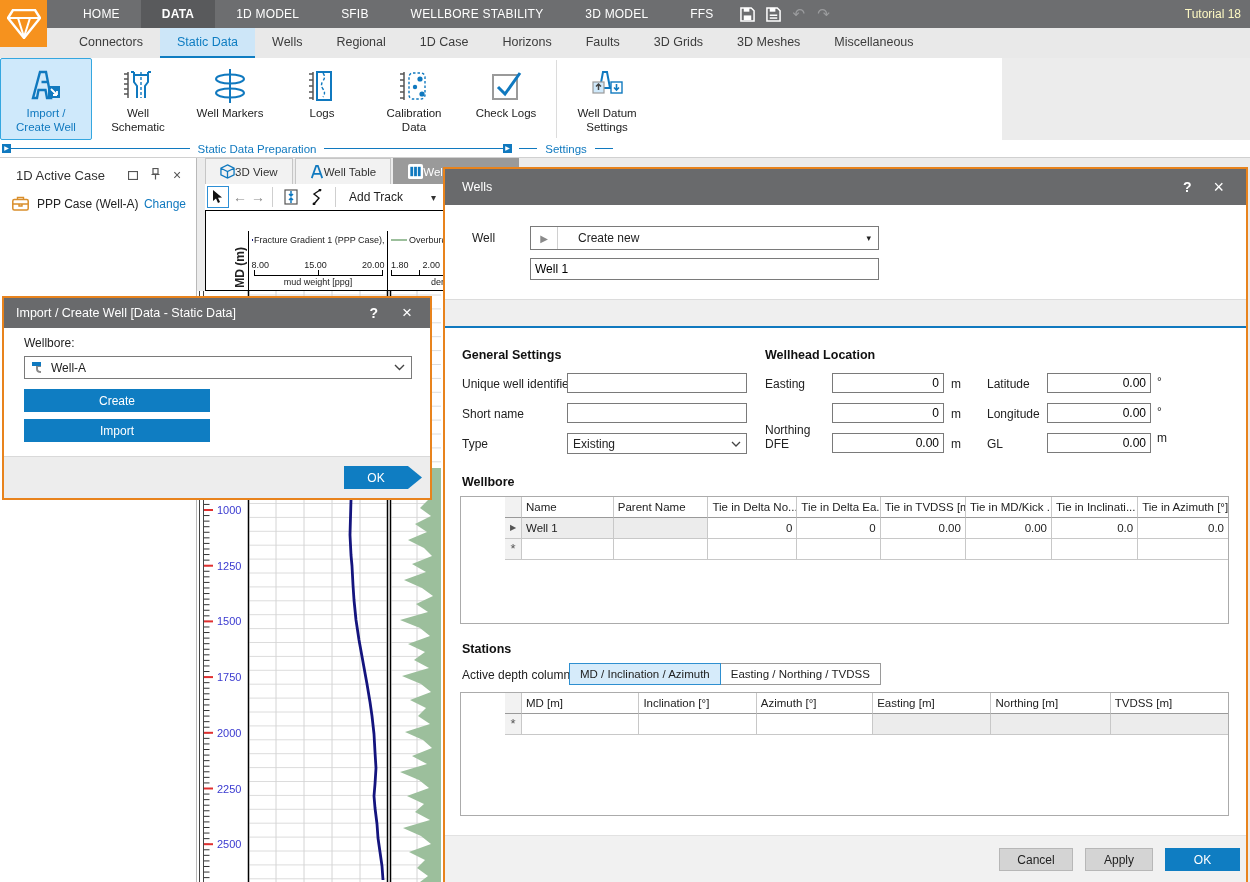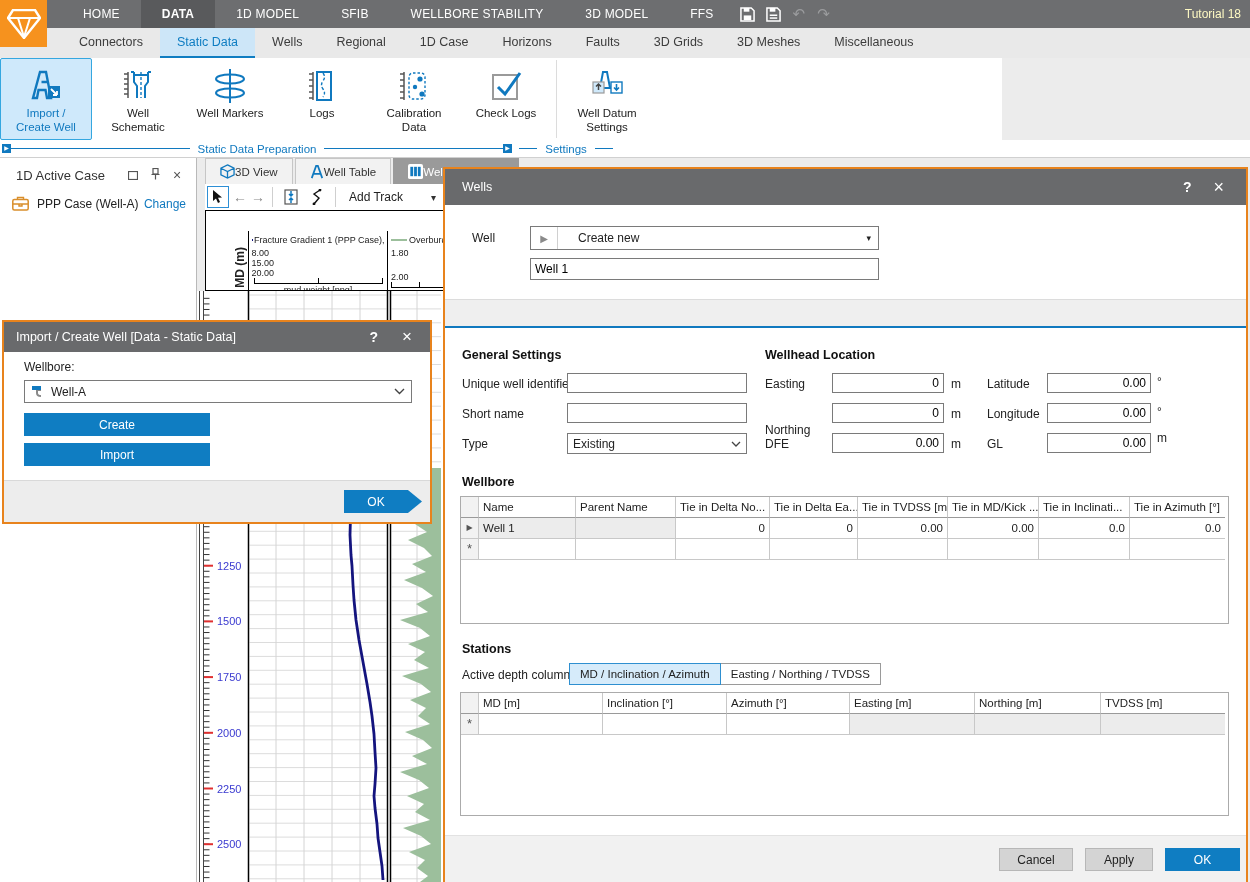--- a/index.html
+++ b/index.html
@@ -52,39 +52,39 @@
   .addtrack{display:flex;align-items:center;gap:28px;font-size:12px;color:#222;padding:0 6px;}
   
   .welltitle{left:205px;top:210px;width:555px;height:23px;border:1.5px solid #000;background:#fff;box-sizing:border-box;text-align:center;font-size:15px;line-height:20px;z-index:1;}
   .hdrcell{box-sizing:border-box;border:1.5px solid #000;background:#fff;z-index:1;}
   .mdcell{left:205px;top:231px;width:44px;height:60px;border-top:none;}
   .mdrot{position:absolute;right:1px;bottom:2px;writing-mode:vertical-rl;transform:rotate(180deg);font-size:12px;font-weight:bold;}
   .t1cell{left:247.5px;top:231px;width:141px;height:60px;border-top:none;overflow:hidden;padding:2px 3px;font-size:9px;}
   .t2cell{left:387px;top:231px;width:200px;height:60px;border-top:none;overflow:hidden;padding:2px 3px;font-size:9px;}
   .leg{display:flex;align-items:center;white-space:nowrap;height:13px;}
   .legline{display:inline-block;width:16px;height:2px;margin-right:2px;}
-  .scalerow{display:flex;justify-content:space-between;margin-top:2px;flex-direction:column;}
+  .scalerow{display:flex;justify-content:space-between;margin-top:14px;}
   .axis{height:5px;border-bottom:1px solid #000;position:relative;margin:0 2px;}
   .axis i{position:absolute;bottom:0;width:1px;height:5px;background:#000;}
   .unitrow{text-align:center;margin-top:1px;}
   
   .dlg{background:#fff;border:2px solid #e8831d;box-sizing:border-box;}
   .dtitle{height:30px;background:#696a6c;color:#fff;display:flex;align-items:center;font-size:12.5px;padding:0 12px;}
   .dctl{margin-left:auto;display:flex;gap:24px;align-items:center;padding-right:6px;}
   .dctl span{font-size:14px;}
   .btn-blue{background:#0f7dc2;color:#fff;font-size:12px;display:flex;align-items:center;justify-content:center;}
   .btn-gray{background:#d4d4d4;border:1px solid #b7b7b7;color:#222;font-size:12px;display:flex;align-items:center;justify-content:center;box-sizing:border-box;}
   .field{border:1px solid #7a7a7a;background:#fff;box-sizing:border-box;font-size:12px;}
   input.field{padding:0 4px;font-family:inherit;outline:none;}
   .lbl{font-size:12px;color:#222;white-space:nowrap;}
   .sect{font-size:12.5px;font-weight:bold;color:#111;}
   .num{text-align:right;}
   
   .gtable{border:1px solid #ababab;background:#fff;box-sizing:border-box;overflow:hidden;}
-  .trow{display:flex;height:21px;box-sizing:border-box;}
+  .trow{display:flex;height:21px;box-sizing:border-box;margin-left:44px;}
   .tcell{box-sizing:border-box;border-right:1px solid #c8c8c8;border-bottom:1px solid #c8c8c8;font-size:11.5px;padding:0 4px;line-height:20px;white-space:nowrap;overflow:hidden;background:#fff;}
   .tcell.hdr{background:#fff;border-bottom:1px solid #9a9a9a;}
   .tcell.mark{padding:0;text-align:center;color:#555;background:#f2f2f2;}
   .tcell.gray{background:#ececec;}
   .toggle{height:22px;display:flex;align-items:center;padding:0 10px;font-size:11.5px;box-sizing:border-box;}
   .toggle.on{background:#d6ebfa;border:1px solid #2e8fd0;text-align:right;}
   .toggle.off{background:#fff;border:1px solid #9a9a9a;border-left:none;}
   svg text{font-family:"Liberation Sans","DejaVu Sans",sans-serif;}
 </style>
 </head>
@@ -574,21 +574,21 @@
       <text x="217" y="792.5" font-size="11" fill="#3a3ad0">2250</text>
       <line x1="204" y1="844.2" x2="213" y2="844.2" stroke="#e03030" stroke-width="2"></line>
       <text x="217" y="848.2" font-size="11" fill="#3a3ad0">2500</text>
       <polygon points="432,468 424,476 430,484 418,492 428,500 420,508 431,516 415,524 427,532 408,540 424,548 432,556 412,564 426,572 404,580 422,588 433,596 416,604 428,612 400,620 420,628 430,636 408,644 425,652 414,660 429,668 402,676 421,684 431,692 410,700 426,708 418,716 430,724 405,732 423,740 432,748 412,756 427,764 400,772 419,780 429,788 407,796 424,804 415,812 430,820 403,828 421,836 431,844 409,852 425,860 417,868 428,876 420,882 441,882 441,468" fill="#9cbf9c" clip-path="url(#t2clip)"></polygon>
       <polyline points="352,468 351,500 350,535 351,555 352,566 353,585 354,600 356,620 359,640 363,662 367,684 370,702 372,716 374,734 375,752 376,768 375,784 374,796 375,808 377,824 378,838 380,852 382,866 383,880" fill="none" stroke="#14147e" stroke-width="2.8" stroke-linejoin="round"></polyline>
       <line x1="248.5" y1="291" x2="248.5" y2="882" stroke="#000" stroke-width="1.5"></line>
       <line x1="387.5" y1="291" x2="387.5" y2="882" stroke="#000" stroke-width="1.5"></line>
       <line x1="390.5" y1="291" x2="390.5" y2="882" stroke="#000" stroke-width="1.5"></line>
     </svg>
 
-  <div class="abs dlg" style="left:2px;top:296px;width:430px;height:204px;z-index:10;margin-top:24px;">
+  <div class="abs dlg" style="left:2px;top:296px;width:430px;height:204px;z-index:10;">
     <div class="dtitle">
       <span>Import / Create Well [Data - Static Data]</span>
       <div class="dctl">
         <span style="font-weight:bold">?</span>
         <span style="font-size:17px">×</span>
       </div>
     </div>
     <div class="abs lbl" style="left:20px;top:38px;">Wellbore:</div>
     <div class="abs field" style="left:20px;top:58px;width:388px;height:23px;display:flex;align-items:center;padding:0 6px;">
       <svg width="16" height="14" viewBox="0 0 16 14">

